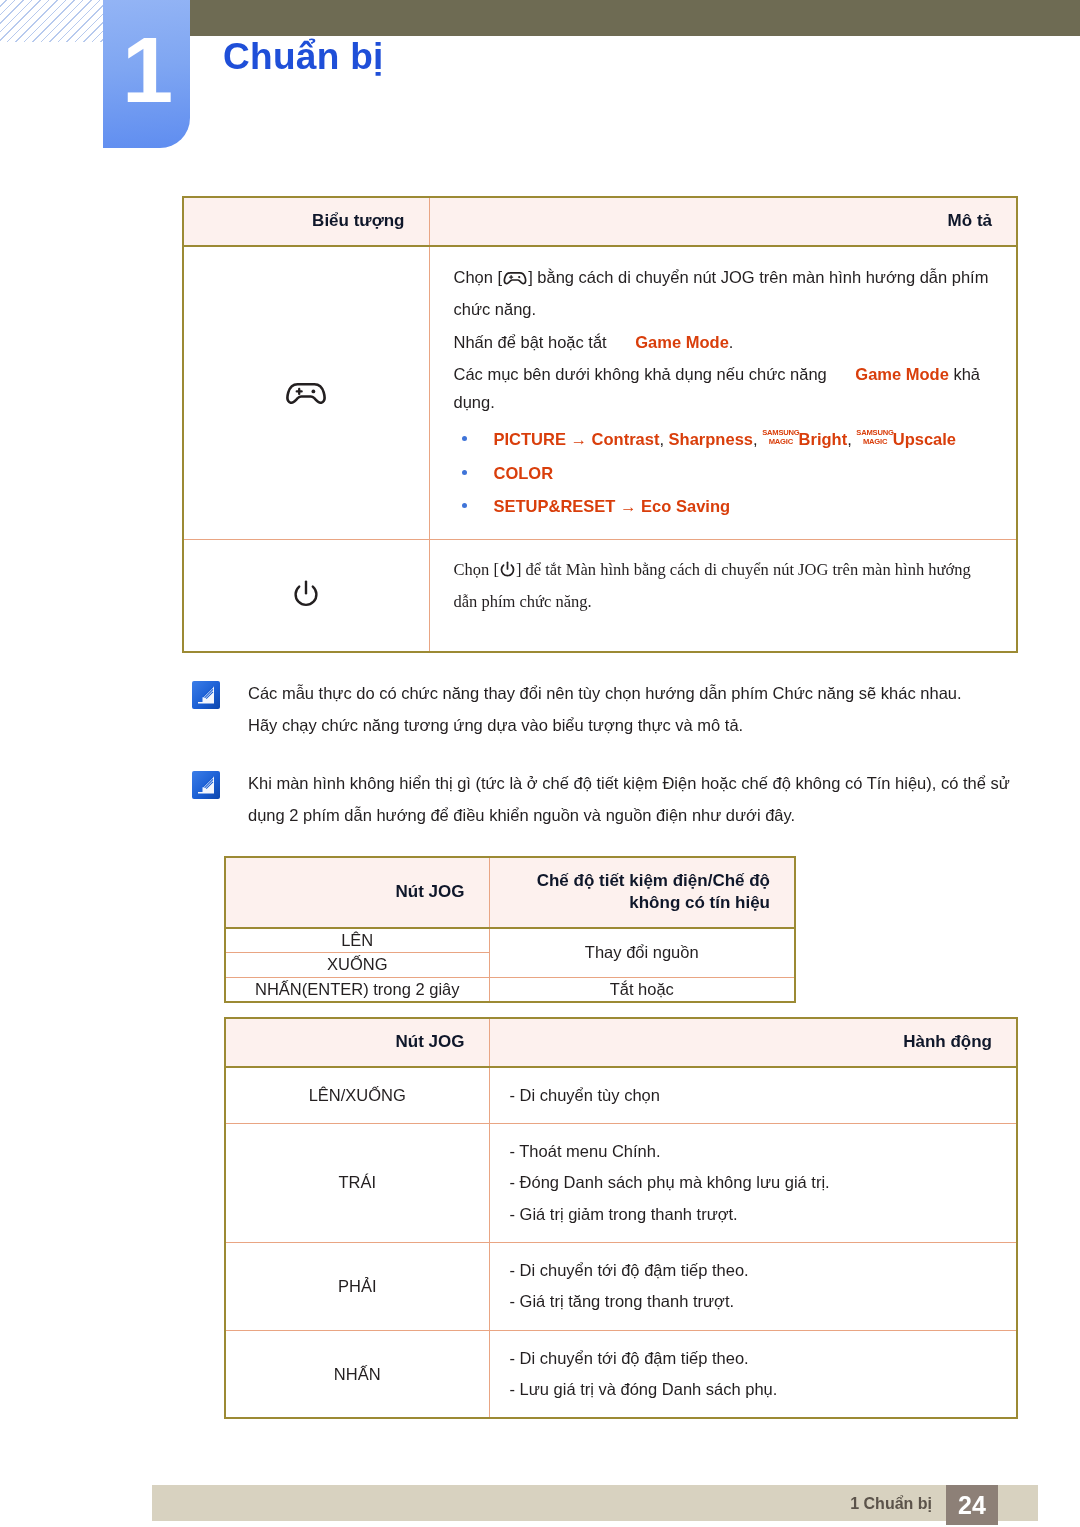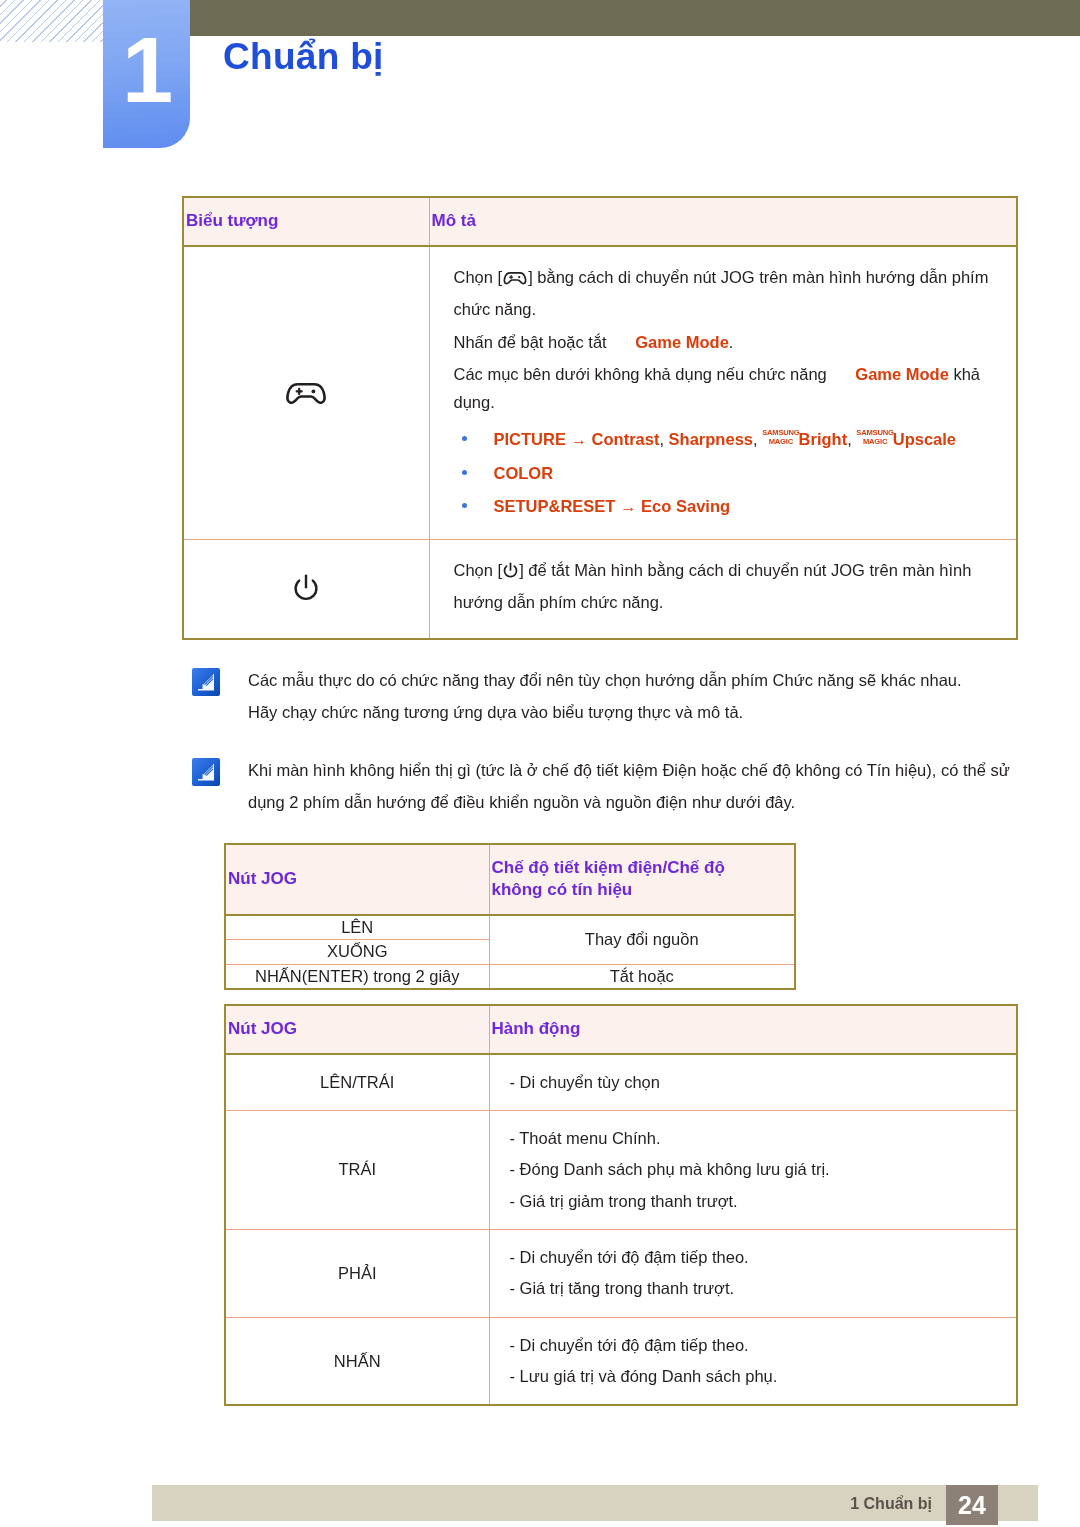--- a/index.html
+++ b/index.html
@@ -81,25 +81,25 @@
     table-layout: fixed;
   }
   table.doc th,
   table.doc td {
     border: 1px solid #e9a583;
     padding: 0;
     vertical-align: middle;
   }
   table.doc th {
     background: #fdf1ee;
-    color: #6d28d9;
+    color: #0f172a;
     font-weight: bold;
     font-size: 17px;
-    text-align: left;
-    padding: 12px 2px;
+    text-align: right;
+    padding: 12px 24px;
     line-height: 1.35;
   }
   
   table.doc {
     border: 2px solid #9c8a34;
     box-sizing: border-box;
   }
   table.doc tr.headrow th {
     border-bottom: 2px solid #9c8a34;
   }
@@ -114,21 +114,21 @@
     text-align: center;
     vertical-align: middle;
     padding: 10px 0;
   }
   .table1 td.desc-cell {
     padding: 16px 20px 18px 24px;
     line-height: 1.72;
     text-align: left;
   }
   .desc-cell p { margin: 0 0 4px 0; }
-  .desc-cell p:last-child { margin-bottom: 3px; }
+  .desc-cell p:last-child { margin-bottom: 16px; font-family: Liberation Serif, serif; }
 
   .kw { color: #d93e0b; font-weight: bold; margin-left: 24px; }
   .kw-item { color: #d93e0b; font-weight: bold; }
 
   ul.featlist {
     list-style: none;
     margin: 10px 0 0 0;
     padding: 0;
   }
   ul.featlist li {
@@ -380,21 +380,21 @@
     <colgroup>
         <col class="col-a">
         <col>
       </colgroup>
     <tbody>
         <tr class="headrow">
       <th>Nút JOG</th>
       <th>Hành động</th>
     </tr>
     <tr>
-      <td class="key">LÊN/TRÁI</td>
+      <td class="key">LÊN/XUỐNG</td>
       <td class="act">
         <p>- Di chuyển tùy chọn</p>
       </td>
     </tr>
     <tr>
       <td class="key">TRÁI</td>
       <td class="act">
         <p>- Thoát menu Chính.</p>
         <p>- Đóng Danh sách phụ mà không lưu giá trị.</p>
         <p>- Giá trị giảm trong thanh trượt.</p>

